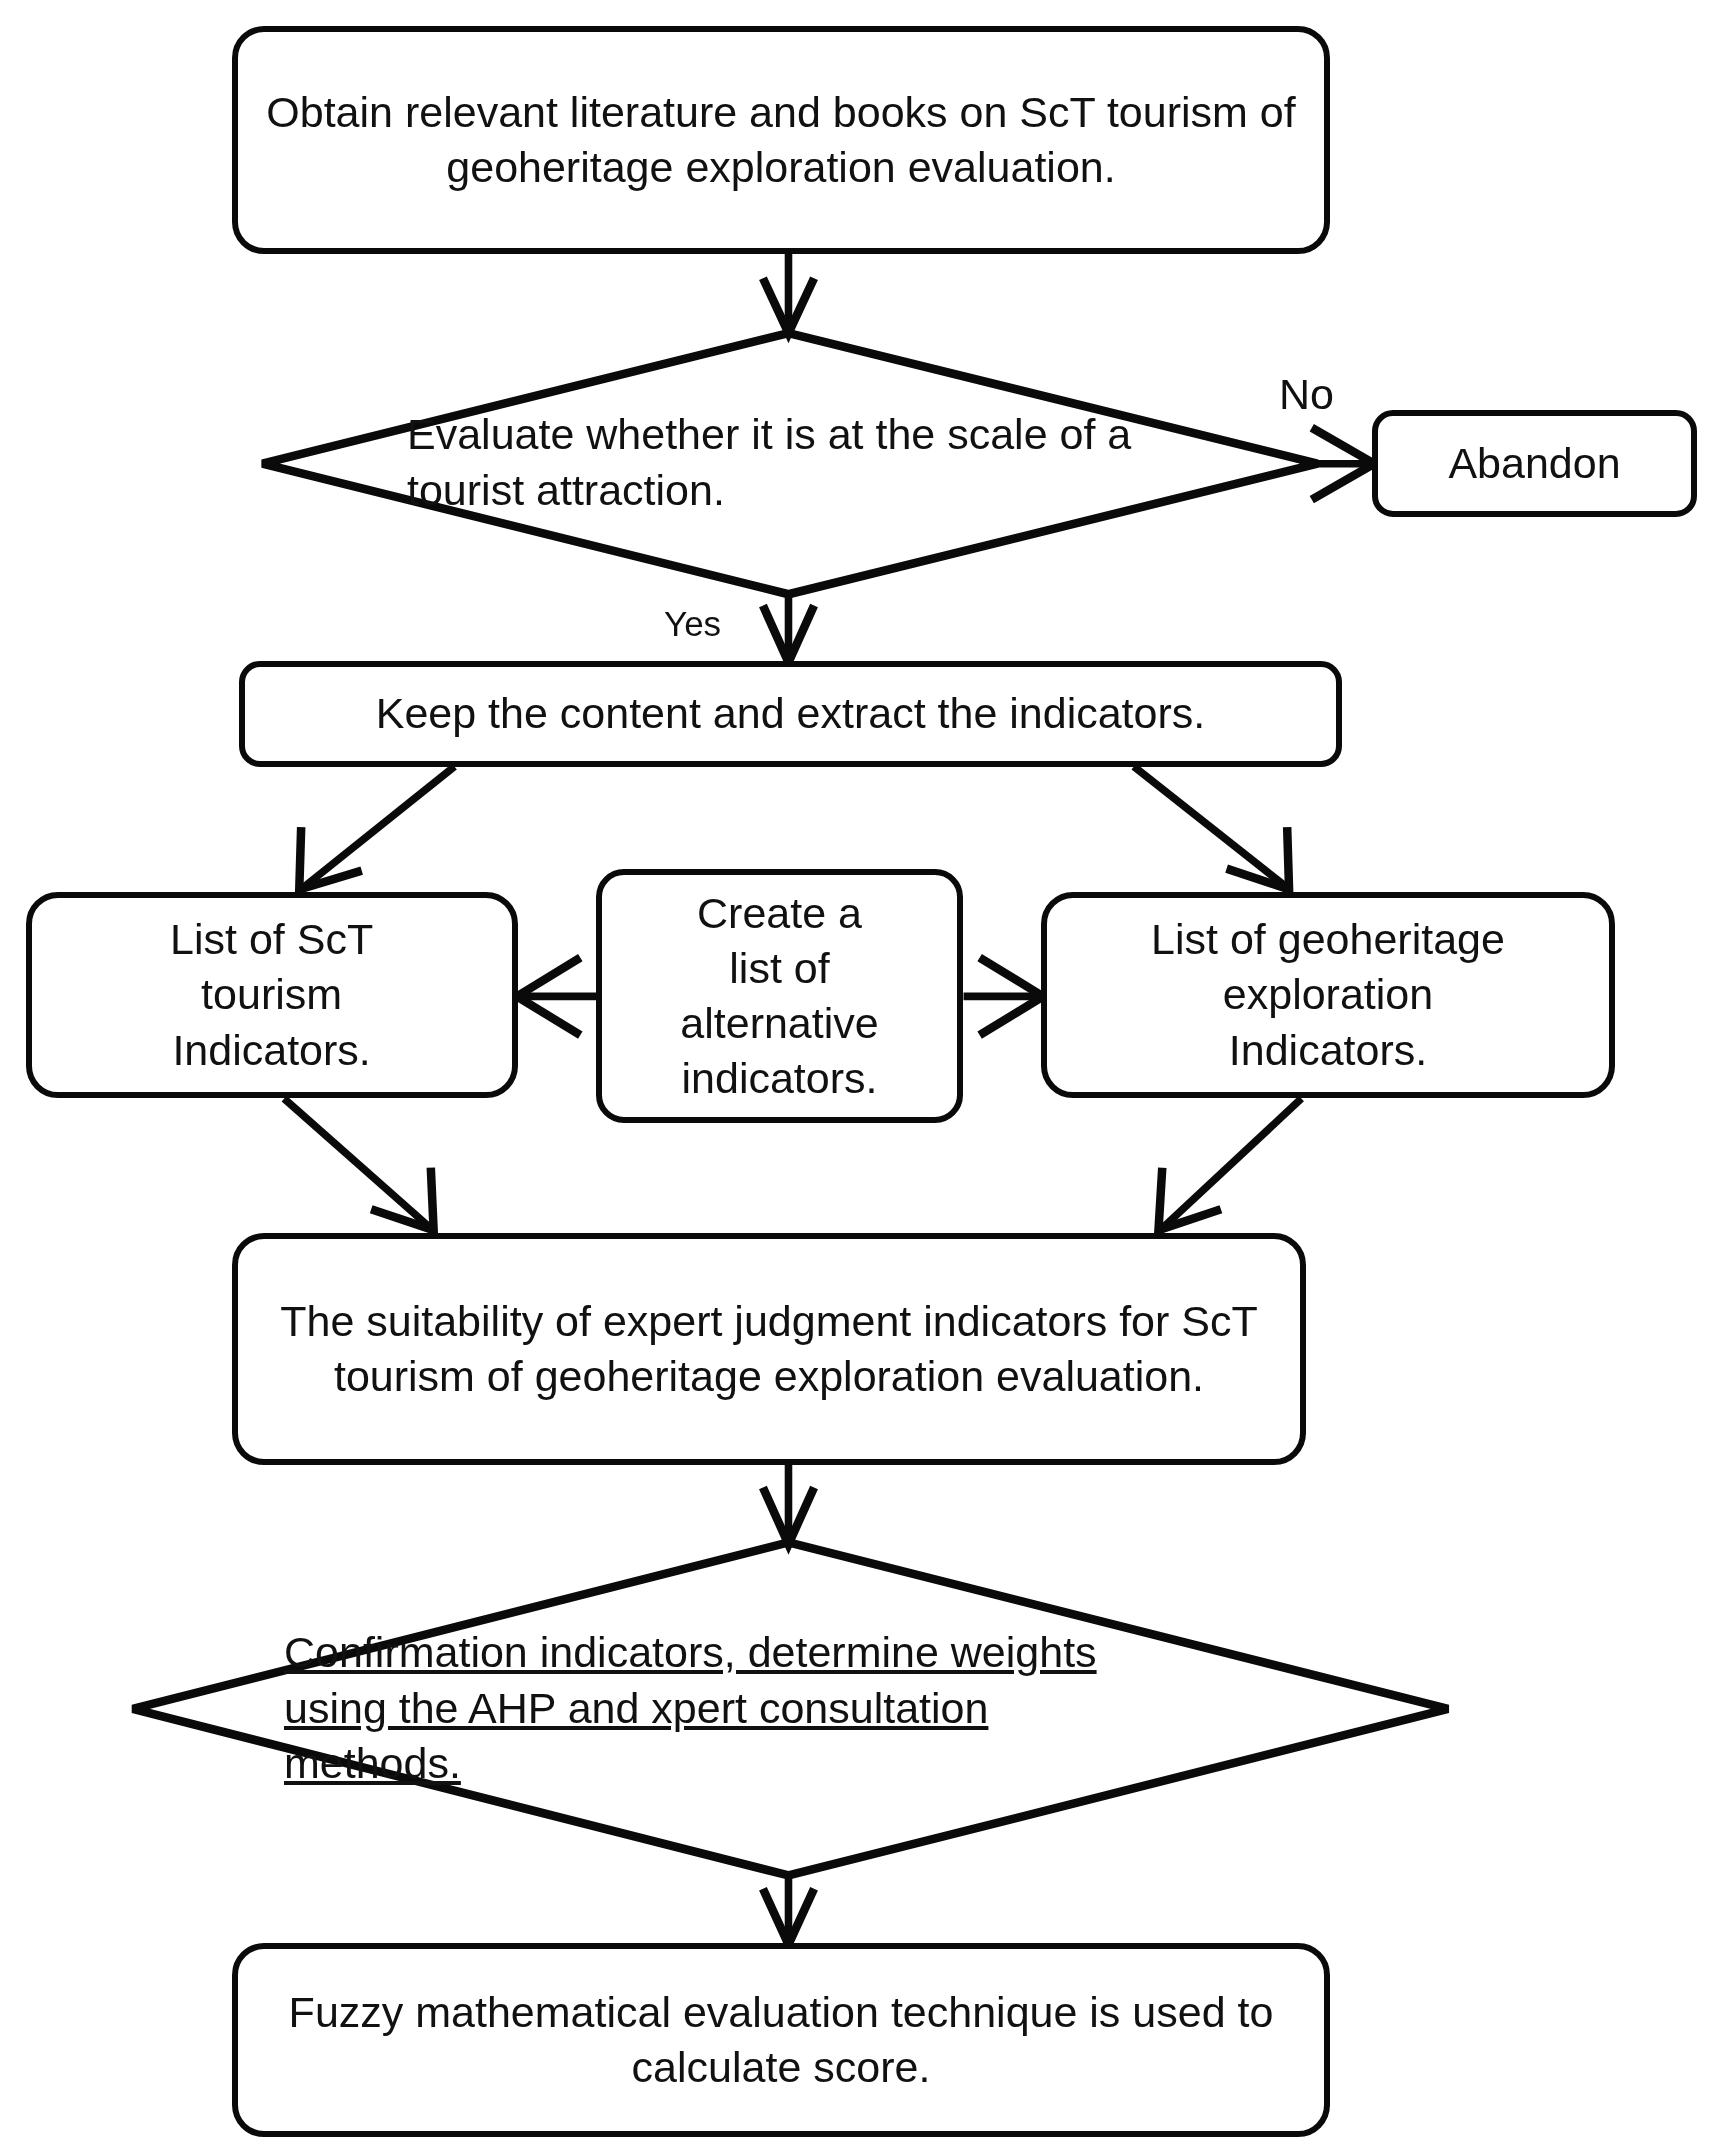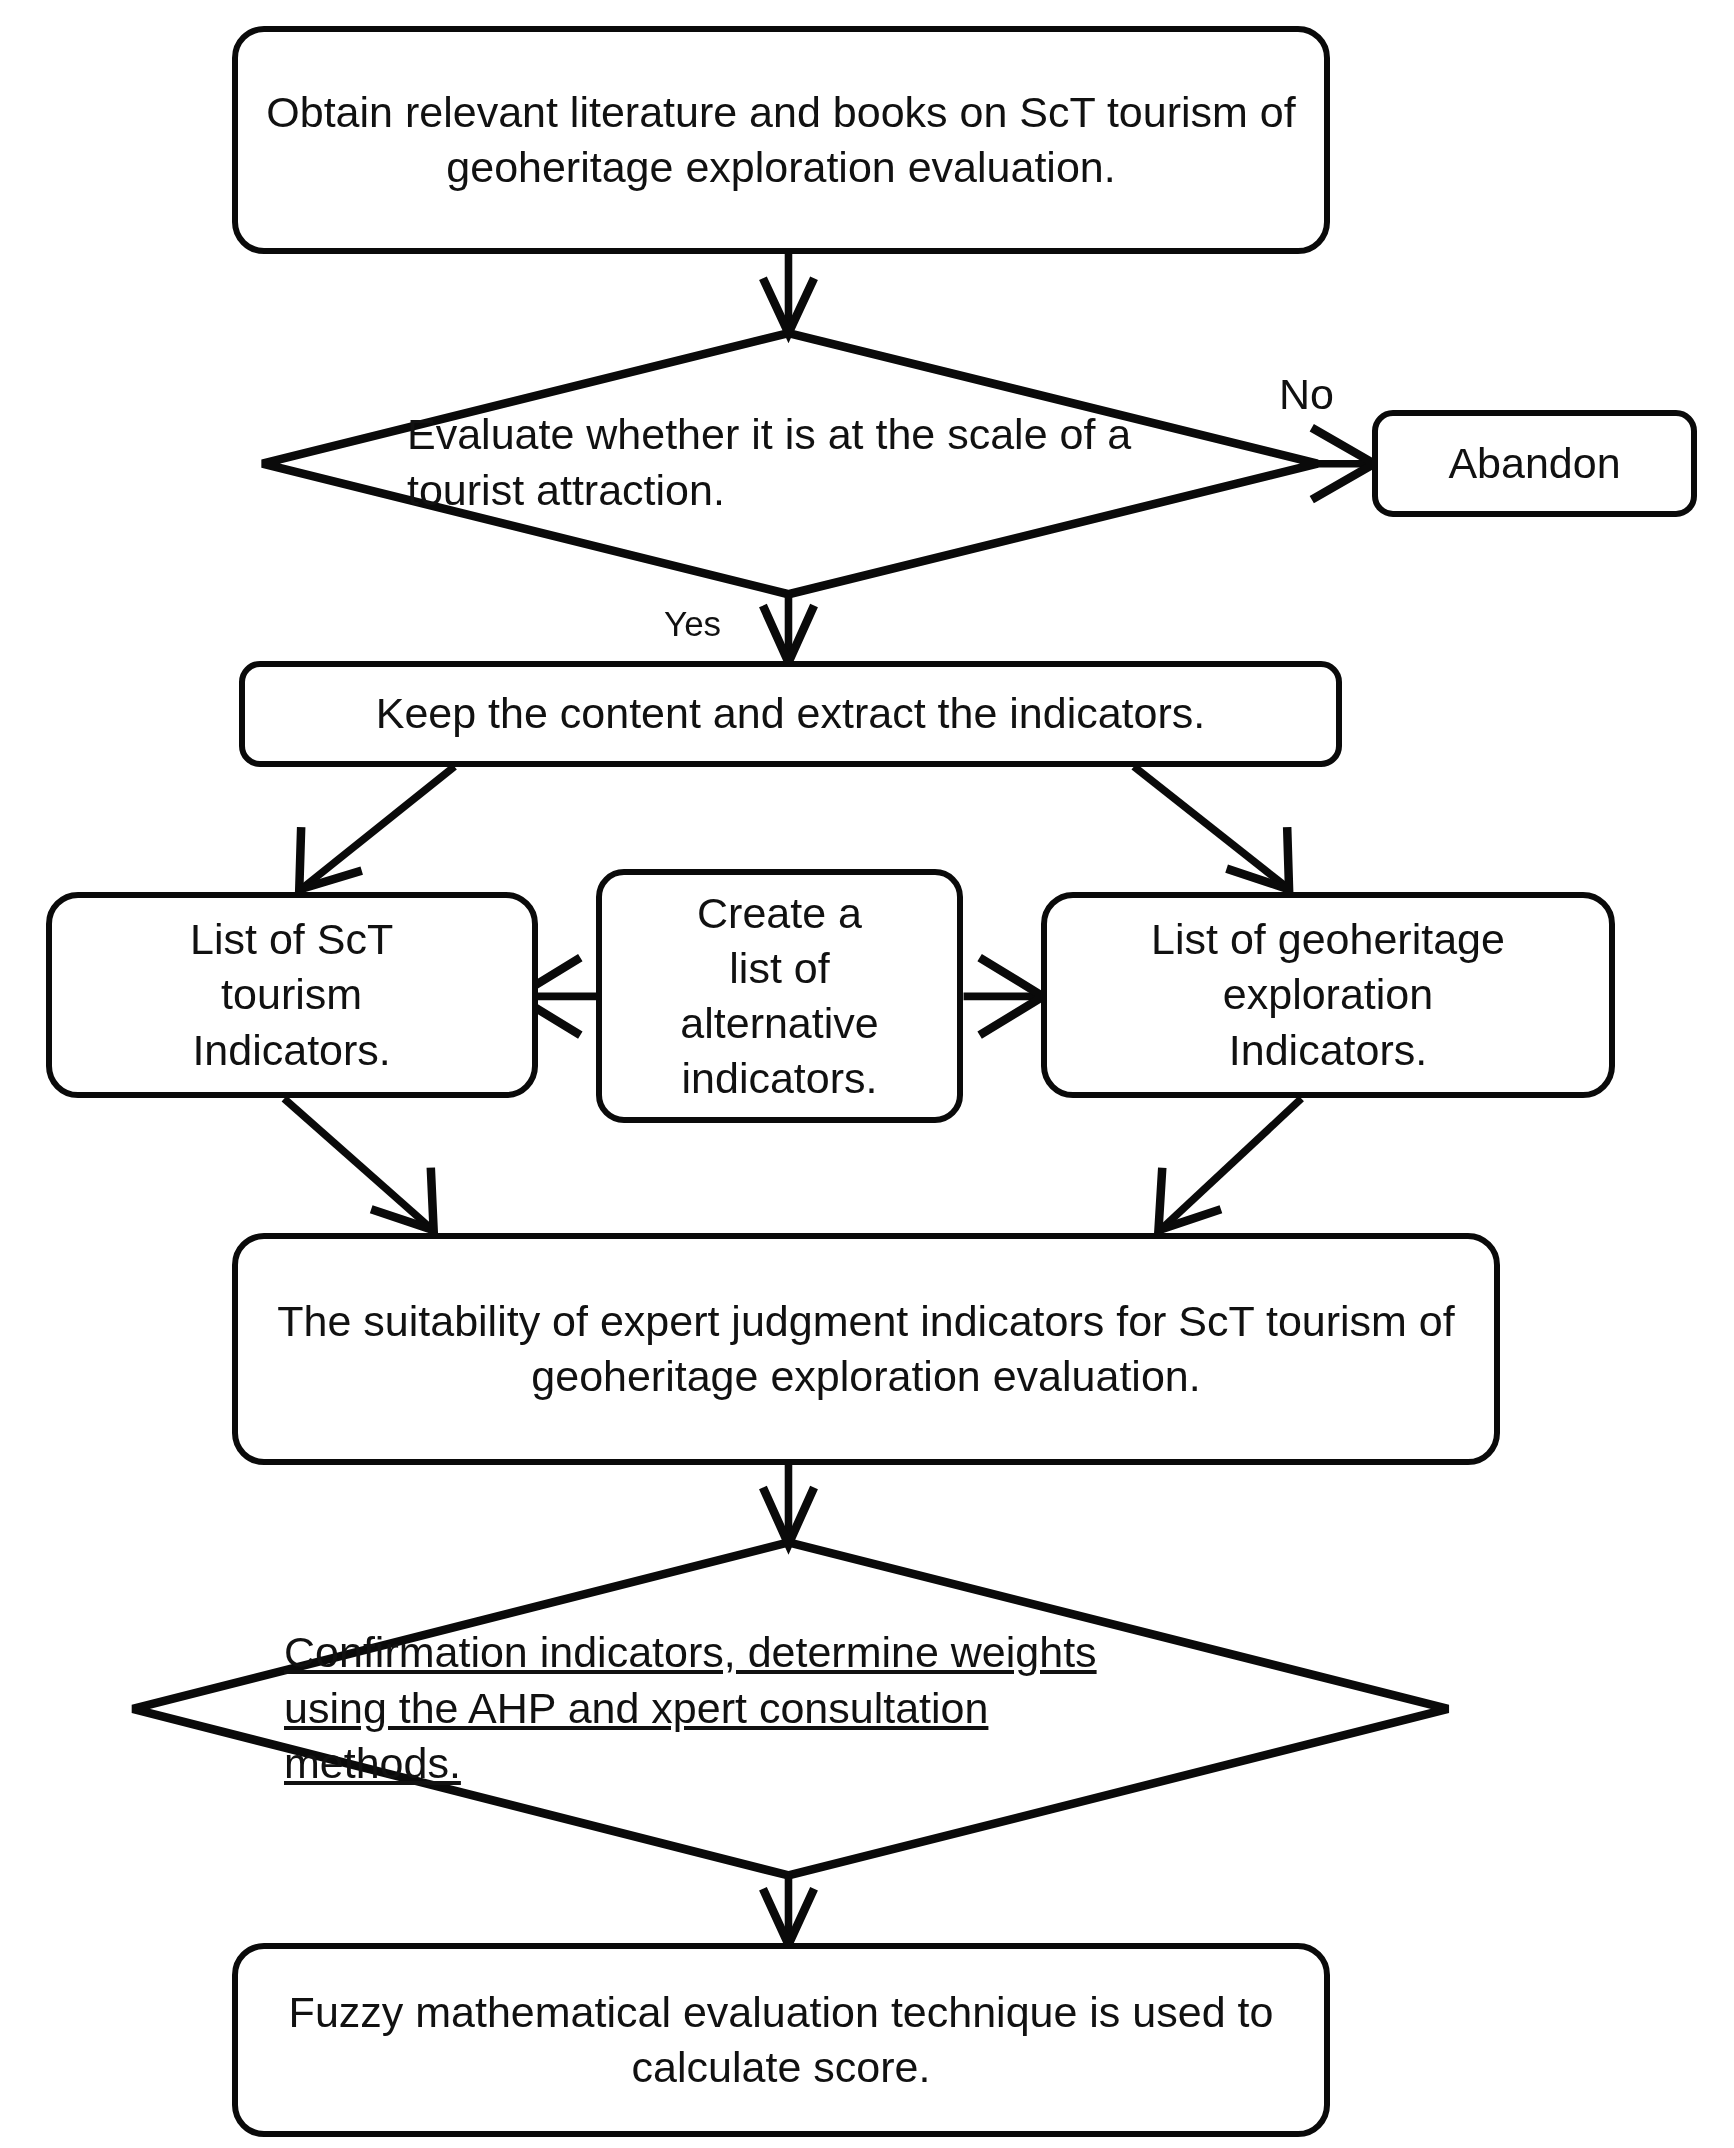--- a/index.html
+++ b/index.html
@@ -60,24 +60,24 @@
     position: absolute;
     color: #111111;
     line-height: 1;
     white-space: nowrap;
   }
 
   
   #node-literature   { left:232px;  top:25.6px;   width:1098px; height:228px; font-size:43px; }
   #node-abandon      { left:1372px; top:410px;  width:325px;  height:107px; font-size:43px; border-radius:21px; }
   #node-keep         { left:239px;  top:661px;  width:1103px; height:106px; font-size:43px; border-radius:21px; }
-  #node-sct-list     { left:25.6px;   top:892px;  width:492px;  height:206px; font-size:43px;margin-left:20px; }
+  #node-sct-list     { left:25.6px;   top:892px;  width:492px;  height:206px; font-size:43px; }
   #node-alt-list     { left:596px;  top:869px;  width:367px;  height:254px; font-size:43px; border-radius:28px; }
   #node-geo-list     { left:1041px; top:892px;  width:574px;  height:206px; font-size:43px; }
-  #node-suitability  { left:232px;  top:1233px; width:1268px; height:232px; font-size:43px; }
+  #node-suitability  { left:232px;  top:1233px; width:1074px; height:232px; font-size:43px; }
   #node-fuzzy        { left:232px;  top:1943px; width:1098px; height:194px; font-size:43px; }
 
   #label-evaluate    { left:407px;  top:397px;  width:767px;  height:132px; font-size:43px; }
   #label-confirm     { left:284px;  top:1609px; width:823px;  height:199px; font-size:43px;text-decoration:underline; }
 
   #label-no          { left:1279px; top:373px;  font-size:43px;text-align:right; }
   #label-yes         { left:664px;  top:594px;  font-size:35px;margin-top:12px; }
 </style>
 </head>
 <body>

